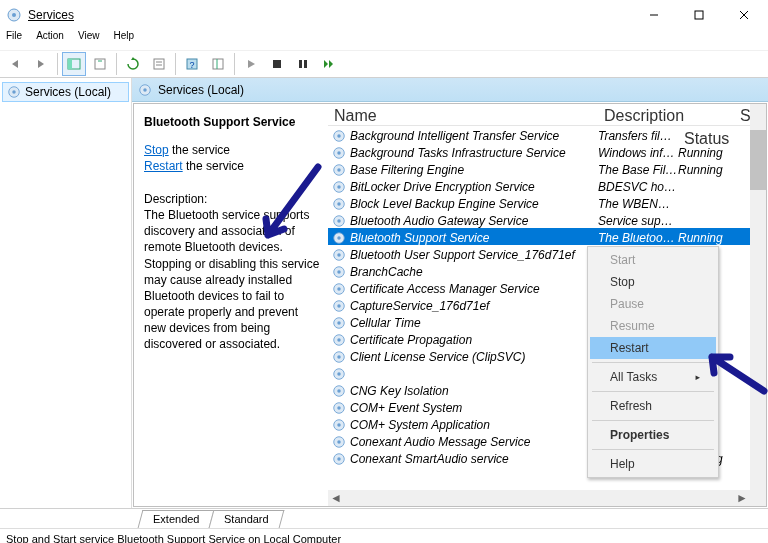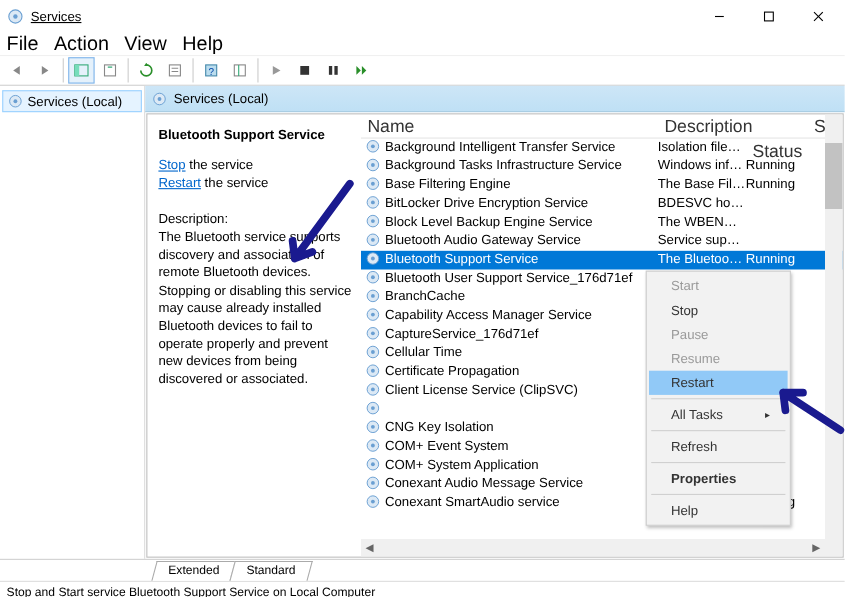--- a/index.html
+++ b/index.html
@@ -2,42 +2,42 @@
 <html><head>
 <meta charset="utf-8">
 <style>
   * { box-sizing: border-box; font-family: "Segoe UI", Tahoma, sans-serif; }
   body { margin:0; width:768px; height:543px; background:#fff; color:#000; font-size:12px; overflow:hidden; position:relative; }
   .titlebar { height:30px; display:flex; align-items:center; padding:0 2px 0 6px; border-bottom:1px solid #fff; }
   .titlebar .app-icon { width:16px; height:16px; margin-right:6px; }
   .titlebar .title { flex:1; font-size:12px;text-decoration:underline; }
   .winbtns { display:flex; }
   .winbtn { width:45px; height:28px; display:flex; align-items:center; justify-content:center; }
-  .menubar { height:20px; display:flex; align-items:flex-end; padding-left:6px; gap:14px; font-size:18px; }
+  .menubar { height:20px; display:flex; align-items:flex-start; padding-left:6px; gap:14px; font-size:10px; }
   .toolbar { height:28px; display:flex; align-items:center; padding-left:2px; gap:0; border-top:1px solid #f0f0f0; border-bottom:1px solid #d0d0d0; }
   .tbtn { width:24px; height:24px; display:flex; align-items:center; justify-content:center; margin:0 1px; border:1px solid transparent; }
   .tsep { width:1px; height:22px; background:#ccc; margin:0 3px; }
   .content { display:flex; height:430px; }
   .tree { width:132px; border-right:1px solid #ddd; padding-top:2px; }
   .tree-item { display:flex; align-items:center; gap:4px; padding:2px 4px; background:#e5f3ff; border:1px solid #99d1ff; margin:2px; }
   .detail { flex:1; position:relative; display:flex; flex-direction:column; }
   .detail-header { height:24px; display:flex; align-items:center; background:linear-gradient(#cde6f7,#bfe0f5); border-bottom:1px solid #a0c8e0; padding-left:6px; gap:6px; }
   .detail-body { flex:1; display:flex; border:1px solid #bfbfbf; margin:1px; }
   .info-pane { width:194px; padding:10px 8px 8px 10px; font-size:12px; line-height:1.35; }
   .info-pane .svc-name { font-weight:bold; margin-bottom:12px; }
   .info-pane a { color:#0066cc; text-decoration:underline; cursor:pointer; }
   .list-pane { flex:1; position:relative; overflow:hidden; }
   .cols { display:flex; height:22px; border-bottom:1px solid #e5e5e5; position:relative; }
   .col { padding:3px 6px; font-size:16px; color:#333; border-right:1px solid transparent; }
   .col-name { width:270px; }
   .col-desc { width:80px; }
   .col-stat { width:56px;margin-top:23px; }
   .col-x { width:12px; text-align:center; }
   .rows { overflow:hidden; position:relative; }
-  .row { display:flex; align-items:flex-start; height:17px; }
+  .row { display:flex; align-items:flex-end; height:17px;font-style:italic; }
   .row .rc-name { width:270px; display:flex; align-items:center; gap:4px; padding-left:4px; white-space:nowrap; overflow:hidden; text-overflow:ellipsis; }
   .row .rc-desc { width:80px; white-space:nowrap; overflow:hidden; text-overflow:ellipsis; }
   .row .rc-stat { width:56px; }
   .row.sel { background:#0078d7; color:#fff; }
   .gear { width:14px; height:14px; flex-shrink:0; }
   .tabs { height:20px; border-top:1px solid #d0d0d0; display:flex; align-items:flex-end; padding-left:140px; background:#fff; font-size:11px; }
   .tab { height:18px; padding:2px 12px 0; border:1px solid #aaa; border-bottom:none; margin-right:-1px; background:#fff; border-radius:0 0 0 0; transform:skewX(-15deg); }
   .tab span { display:inline-block; transform:skewX(15deg); }
   .status { height:20px; padding:4px 6px 0; font-size:11px; border-top:1px solid #ddd; }
   .scroll-v { position:absolute; top:0; right:0; width:16px; height:100%; background:#f0f0f0; }
@@ -202,21 +202,21 @@
         </div>
         <div class="rows" id="rows">
             <div class="row">
               <div class="rc-name">
                 <svg class="gear" viewBox="0 0 16 16">
                   <circle cx="8" cy="8" r="6" fill="#dce9f5" stroke="#6a9fd2"></circle>
                   <circle cx="8" cy="8" r="2" fill="#6a9fd2"></circle>
                 </svg>
                 <span>Background Intelligent Transfer Service</span>
               </div>
-              <div class="rc-desc">Isolation file…</div>
+              <div class="rc-desc">Transfers file…</div>
               <div class="rc-stat"></div>
             </div>
             <div class="row">
               <div class="rc-name">
                 <svg class="gear" viewBox="0 0 16 16">
                   <circle cx="8" cy="8" r="6" fill="#dce9f5" stroke="#6a9fd2"></circle>
                   <circle cx="8" cy="8" r="2" fill="#6a9fd2"></circle>
                 </svg>
                 <span>Background Tasks Infrastructure Service</span>
               </div>
@@ -299,21 +299,21 @@
               </div>
               <div class="rc-desc"></div>
               <div class="rc-stat"></div>
             </div>
             <div class="row">
               <div class="rc-name">
                 <svg class="gear" viewBox="0 0 16 16">
                   <circle cx="8" cy="8" r="6" fill="#dce9f5" stroke="#6a9fd2"></circle>
                   <circle cx="8" cy="8" r="2" fill="#6a9fd2"></circle>
                 </svg>
-                <span>Capability Access Manager Service</span>
+                <span>Certificate Access Manager Service</span>
               </div>
               <div class="rc-desc"></div>
               <div class="rc-stat">ing</div>
             </div>
             <div class="row">
               <div class="rc-name">
                 <svg class="gear" viewBox="0 0 16 16">
                   <circle cx="8" cy="8" r="6" fill="#dce9f5" stroke="#6a9fd2"></circle>
                   <circle cx="8" cy="8" r="2" fill="#6a9fd2"></circle>
                 </svg>

